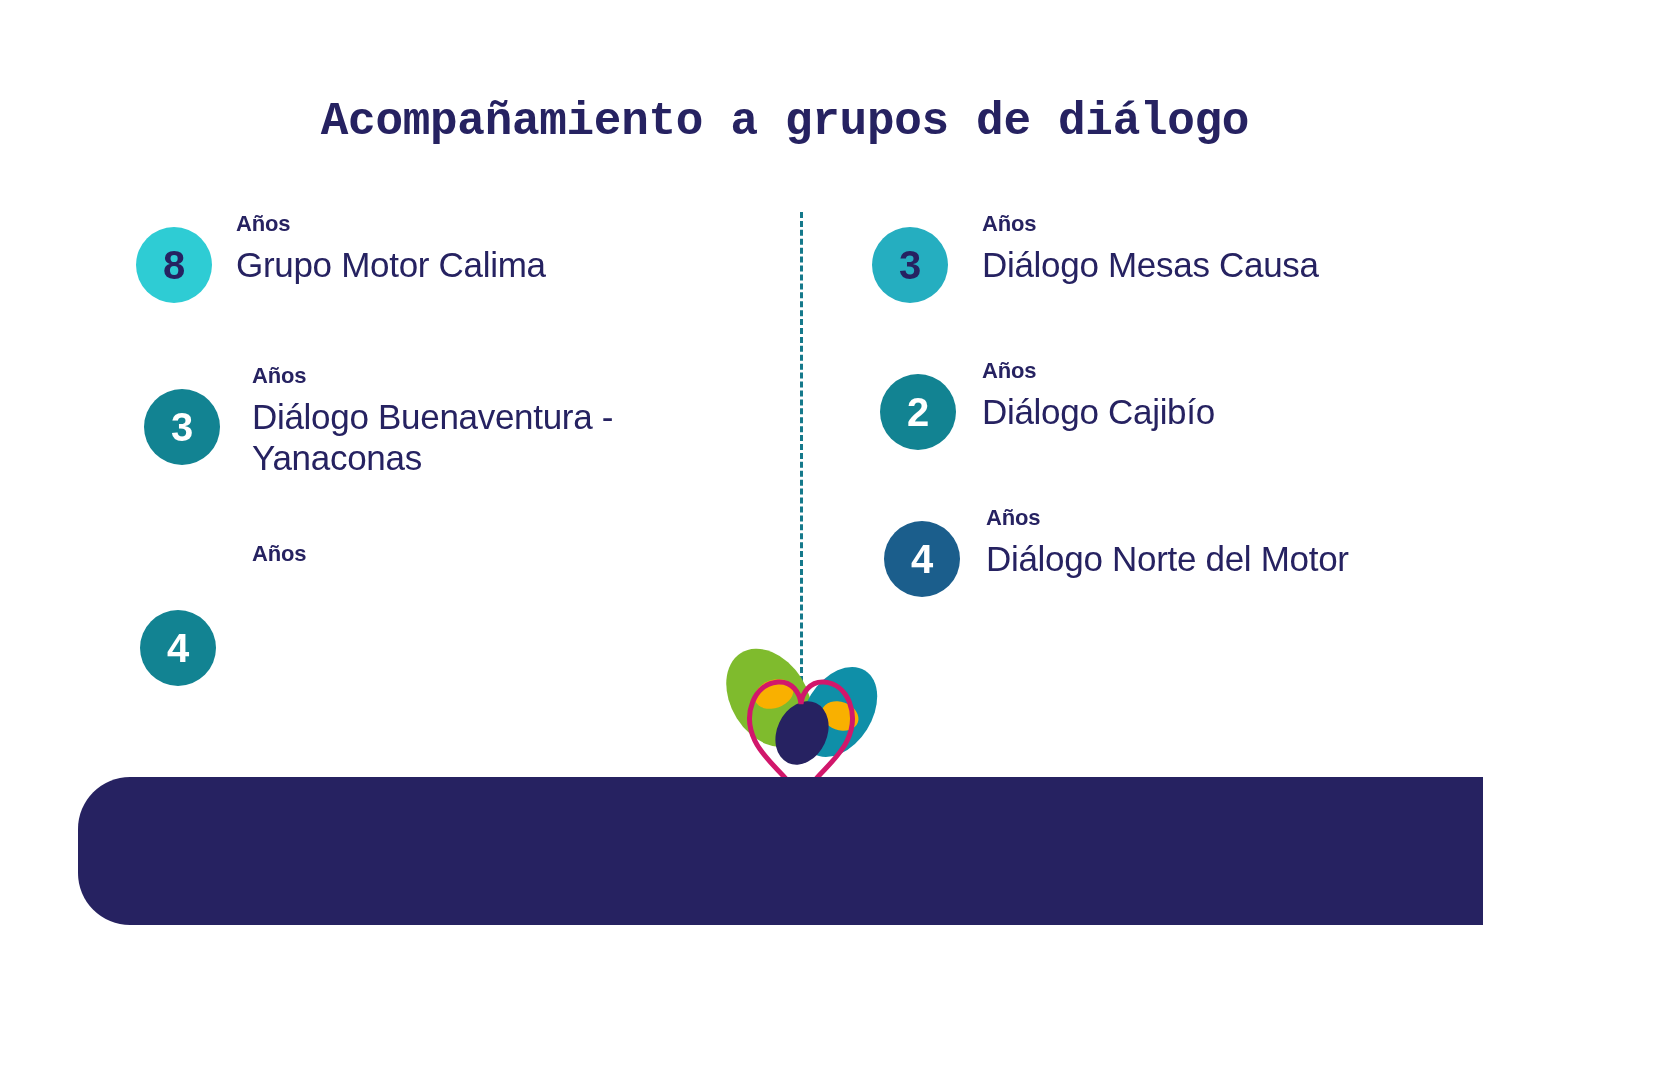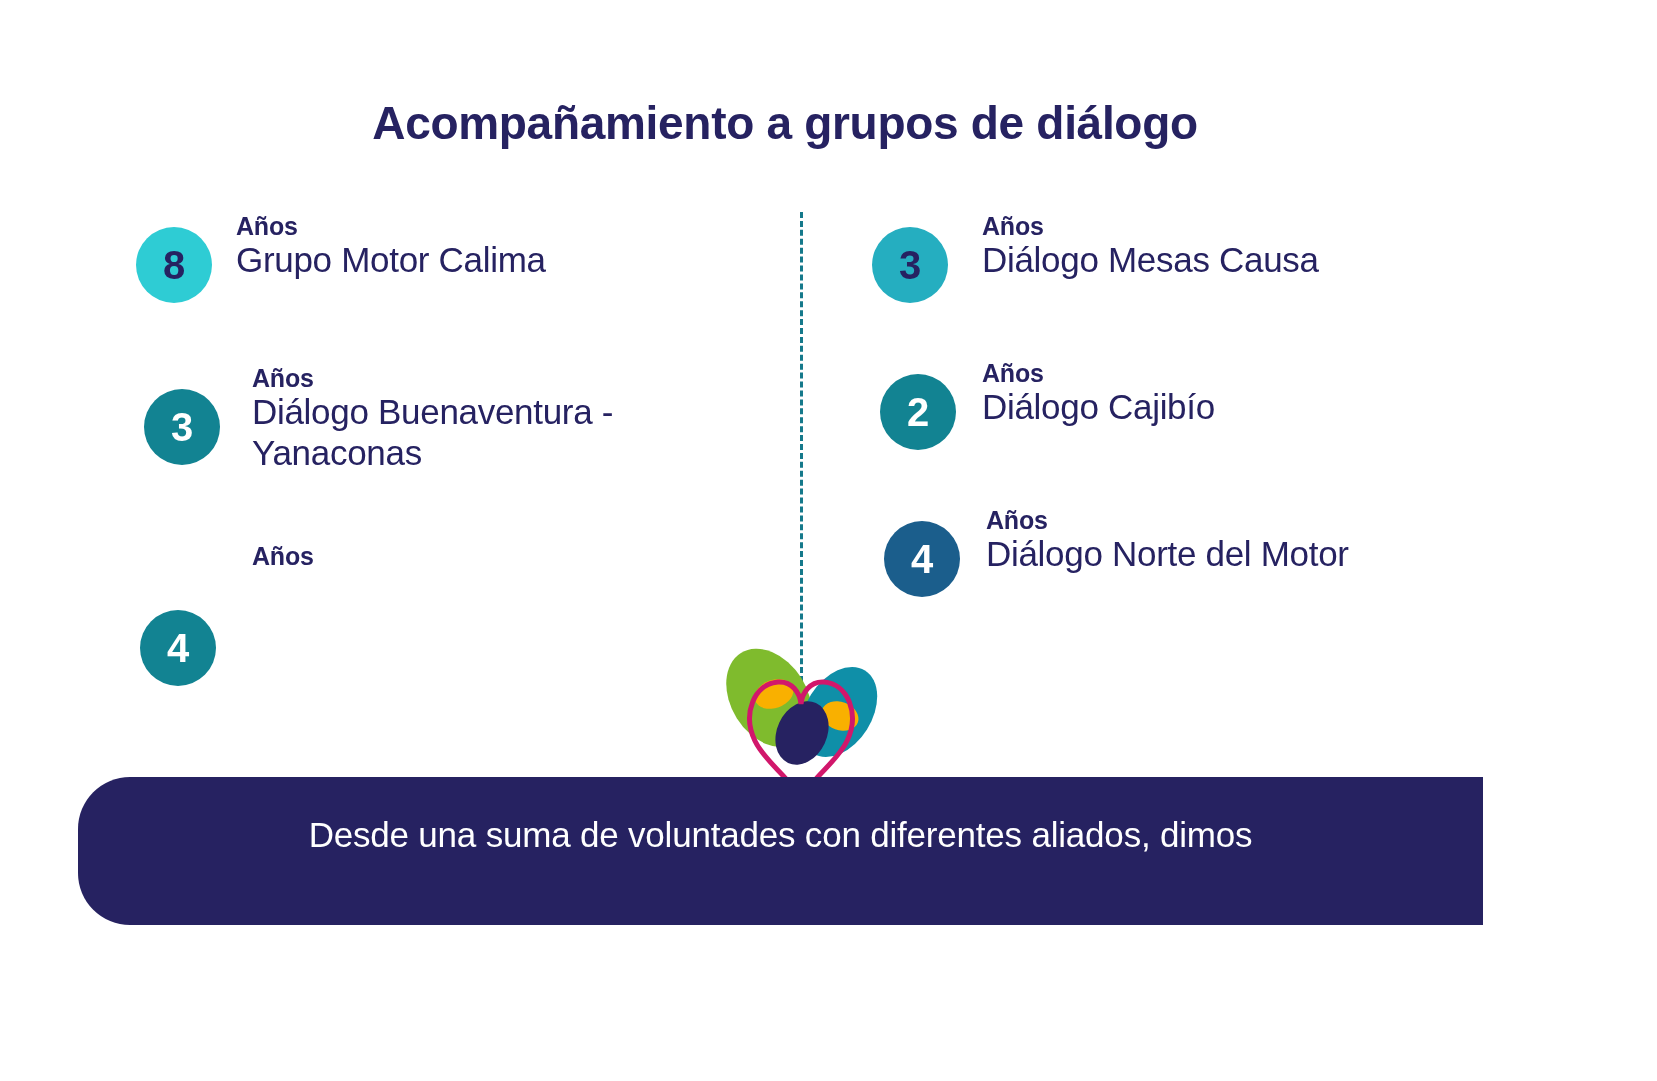--- a/index.html
+++ b/index.html
@@ -55,31 +55,32 @@
     font-weight: bold;
     line-height: 1;
     box-sizing: border-box;
   }
 
   .entry-text {
     margin-left: 104px;
     color: #262261;
   }
   .entry-years {
-    font-size: 25px;
+    font-size: 22px;
     font-weight: bold;
     line-height: 1.13;
     letter-spacing: -0.2px;
   }
   .entry-label {
     font-size: 35px;
     font-weight: 300;
     line-height: 1.17;
     letter-spacing: -0.3px;
     white-space: pre-line;
+    margin-top: 8px;
   }
 
   
   #l0 { position:absolute; top: 0px;   left: 0; width: 640px; }
   #l1 { position:absolute; top: 152px; left: 0; width: 640px; }
   #l2 { position:absolute; top: 330px; left: 0; width: 640px; }
   #l0 .badge { top: 15px;  left: 0; }
   #l1 .badge { top: 25px;  left: 8px; }
   #l2 .badge { top: 68px;  left: 4px; }
   #l0 .entry-text { margin-left: 100px; }
@@ -136,21 +137,21 @@
     font-size: 35px;
     font-weight: 300;
     line-height: 1.36;
     letter-spacing: -0.2px;
   }
   .banner-bold { font-weight: bold; }
 </style>
 </head>
 <body>
 
-<div class="title" style="color: rgb(38, 34, 97);">Acompañamiento a grupos de diálogo</div>
+<div class="title" style="color: rgb(38, 34, 97); font-family: Liberation Mono, monospace;">Acompañamiento a grupos de diálogo</div>
 
 <div class="col col-left">
 
   <div class="entry" id="l0">
     <div class="badge" style="background: rgb(46, 204, 212); color: rgb(38, 34, 97);">
       <span>8</span>
     </div>
     <div class="entry-text">
       <div class="entry-years">Años</div>
       <div class="entry-label">Grupo Motor Calima</div>
@@ -226,15 +227,14 @@
     <ellipse cx="134" cy="80" rx="19" ry="14" transform="rotate(20 134 80)" fill="#F9B000"></ellipse>
 
     <ellipse cx="96" cy="97" rx="25" ry="33" transform="rotate(25 96 97)" fill="#262261"></ellipse>
 
     <path d="M95 175 C95 146 62 132 49 105 C36 78 48 48 72 46 C86 45 94 57 95 68 C96 57 104 45 118 46 C142 48 154 78 141 105 C128 132 95 146 95 175 Z" fill="none" stroke="#D1176B" stroke-width="5" stroke-linecap="round"></path>
   </svg>
 </div>
 
 <div class="banner" style="background: rgb(38, 34, 97);">
   <div class="banner-inner" style="color: rgb(255, 255, 255);">
-    <div>Desde una suma de voluntades con diferentes aliados, dimos</div>
   </div>
 </div>
 
 </body></html>

